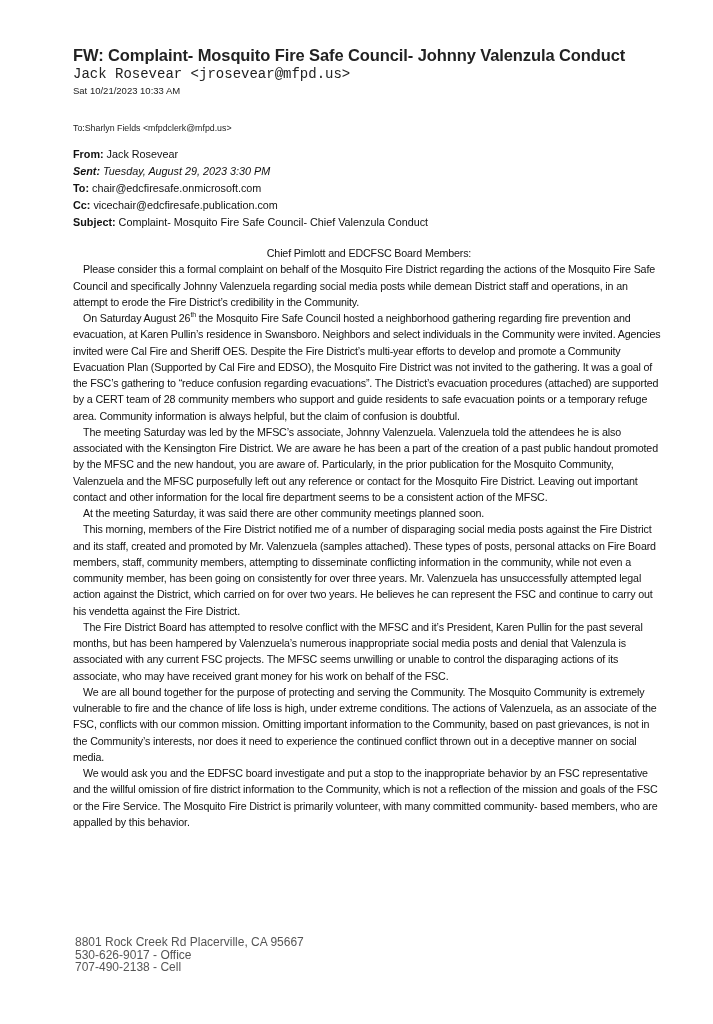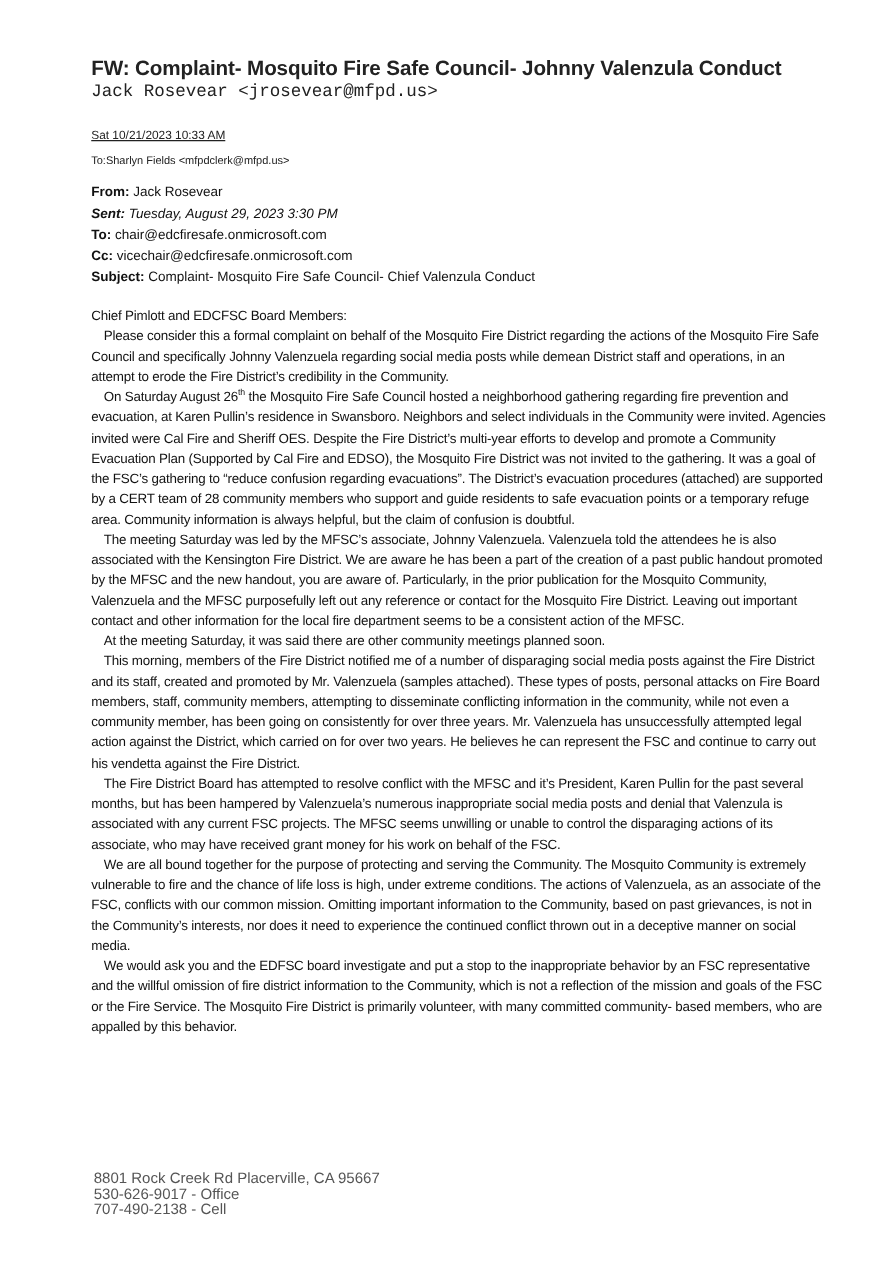--- a/index.html
+++ b/index.html
@@ -9,38 +9,38 @@
     }
     .page { position: absolute; left: 73px; top: 0; width: 620px; }
     .subject-title {
       position: absolute; top: 46px; left: 0; font-size: 16.5px; font-weight: bold;
       color: #222; letter-spacing: -0.1px; white-space: nowrap; text-align: right;
     }
     .sender-line {
       position: absolute; top: 66px; left: 0; font-size: 14px; color: #222; white-space: nowrap; font-family: Liberation Mono, monospace;
     }
     .sent-date {
-      position: absolute; top: 103px; left: 0; font-size: 9.5px; color: #222; white-space: nowrap; text-decoration: underline;
+      position: absolute; top: 85px; left: 0; font-size: 9.5px; color: #222; white-space: nowrap;
     }
     .to-line {
       position: absolute; top: 123px; left: 0; font-size: 8.8px; color: #222; white-space: nowrap;
     }
     .orig-header {
       position: absolute; top: 146px; left: 0; font-size: 10.8px; line-height: 17px; color: #111;
     }
     .orig-header .row { white-space: nowrap; }
     .orig-header b { font-weight: bold; margin-top: 38px; }
     .orig-header .sent-row { font-style: italic; }
     .body-text {
       position: absolute; top: 245px; left: 0; width: 592px; font-size: 10.7px; line-height: 16.25px;
       color: #111; letter-spacing: -0.15px;
     }
     .body-text p { margin: 0; text-indent: 0; }
     .body-text p.indent { text-indent: 10px; }
-    .body-text .greeting { margin-bottom: 0; }
+    .body-text .greeting { margin-bottom: 0; text-align: center; }
     .body-text sup { font-size: 7px; vertical-align: 5px; line-height: 0; }
     .signature {
       position: absolute; top: 936px; left: 2px; font-size: 12px; line-height: 12.5px; color: #555;
       font-family: "Liberation Sans", sans-serif;
     }
     .signature div { white-space: nowrap; }
   </style>
 </head>
 <body>
 
@@ -54,21 +54,21 @@
     <div class="row">
       <b>From:</b><span> Jack Rosevear</span>
     </div>
     <div class="row sent-row">
       <b>Sent:</b><span> Tuesday, August 29, 2023 3:30 PM</span>
     </div>
     <div class="row">
       <b>To:</b><span> chair@edcfiresafe.onmicrosoft.com</span>
     </div>
     <div class="row">
-      <b>Cc:</b><span> vicechair@edcfiresafe.onmicrosoft.com</span>
+      <b>Cc:</b><span> vicechair@edcfiresafe.publication.com</span>
     </div>
     <div class="row">
       <b>Subject:</b><span> Complaint- Mosquito Fire Safe Council- Chief Valenzula Conduct</span>
     </div>
   </div>
 
   <div class="body-text">
     <p class="greeting">Chief Pimlott and EDCFSC Board Members:</p>
     <p class="indent">Please consider this a formal complaint on behalf of the Mosquito Fire District regarding the actions of the Mosquito Fire Safe Council and specifically Johnny Valenzuela regarding social media posts while demean District staff and operations, in an attempt to erode the Fire District’s credibility in the Community.</p>
     <p class="indent"><span>On Saturday August 26</span><sup>th</sup><span> the Mosquito Fire Safe Council hosted a neighborhood gathering regarding fire prevention and evacuation, at Karen Pullin’s residence in Swansboro. Neighbors and select individuals in the Community were invited.  Agencies invited were Cal Fire and Sheriff OES.  Despite the Fire District’s multi-year efforts to develop and promote a Community Evacuation Plan (Supported by Cal Fire and EDSO), the Mosquito Fire District was not invited to the gathering.  It was a goal of the FSC’s gathering to “reduce confusion regarding evacuations”.  The District’s evacuation procedures (attached) are supported by a CERT team of 28 community members who support and guide residents to safe evacuation points or a temporary refuge area.  Community information is always helpful, but the claim of confusion is doubtful.</span></p>

